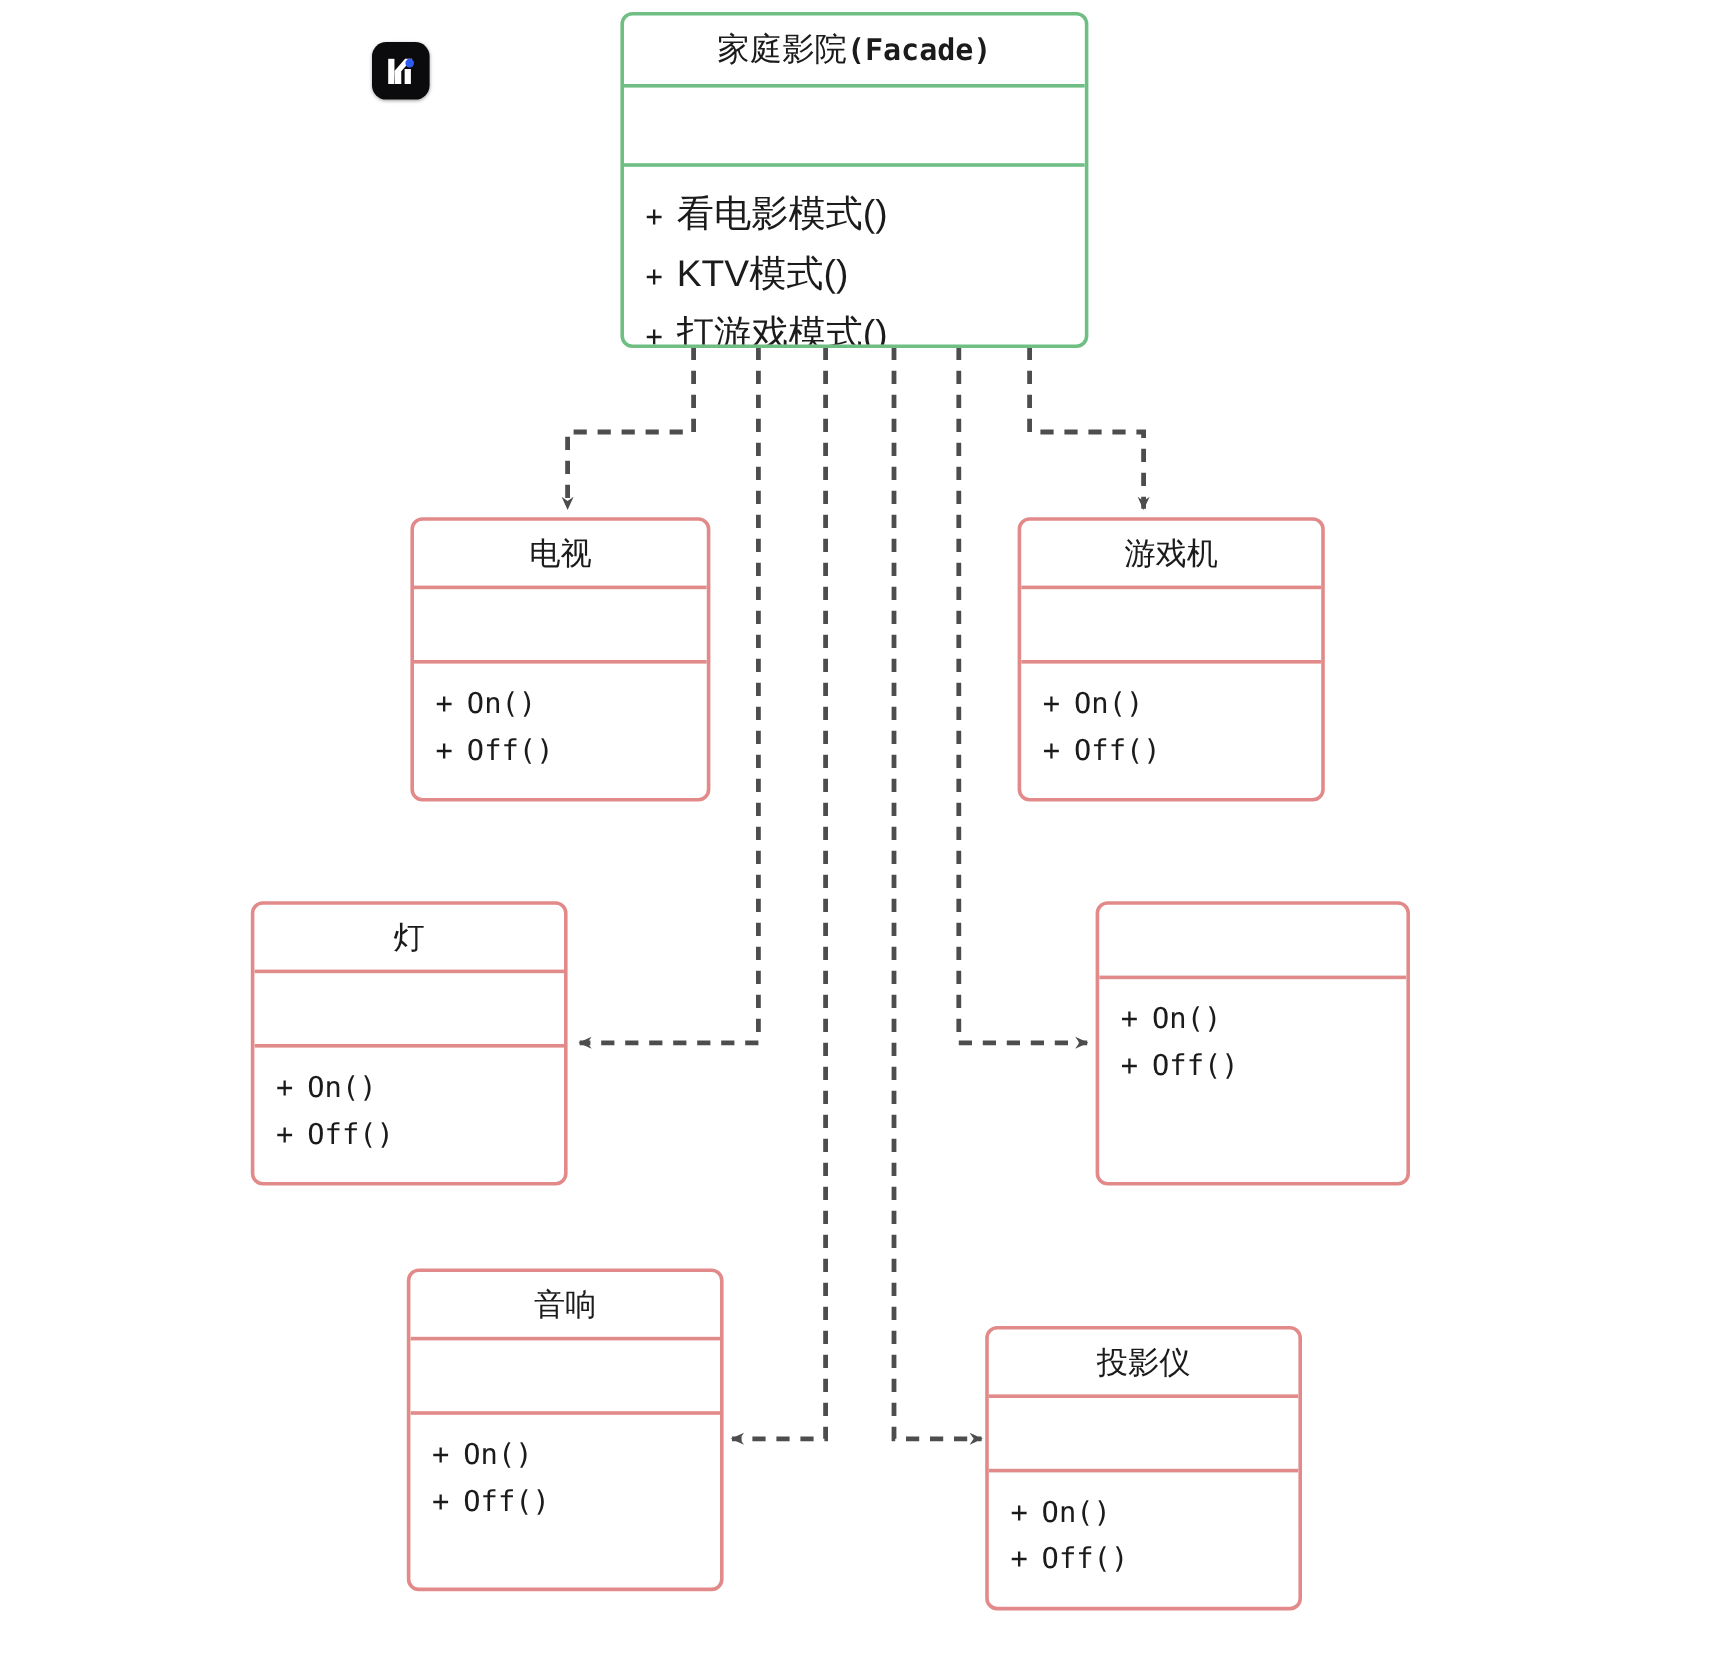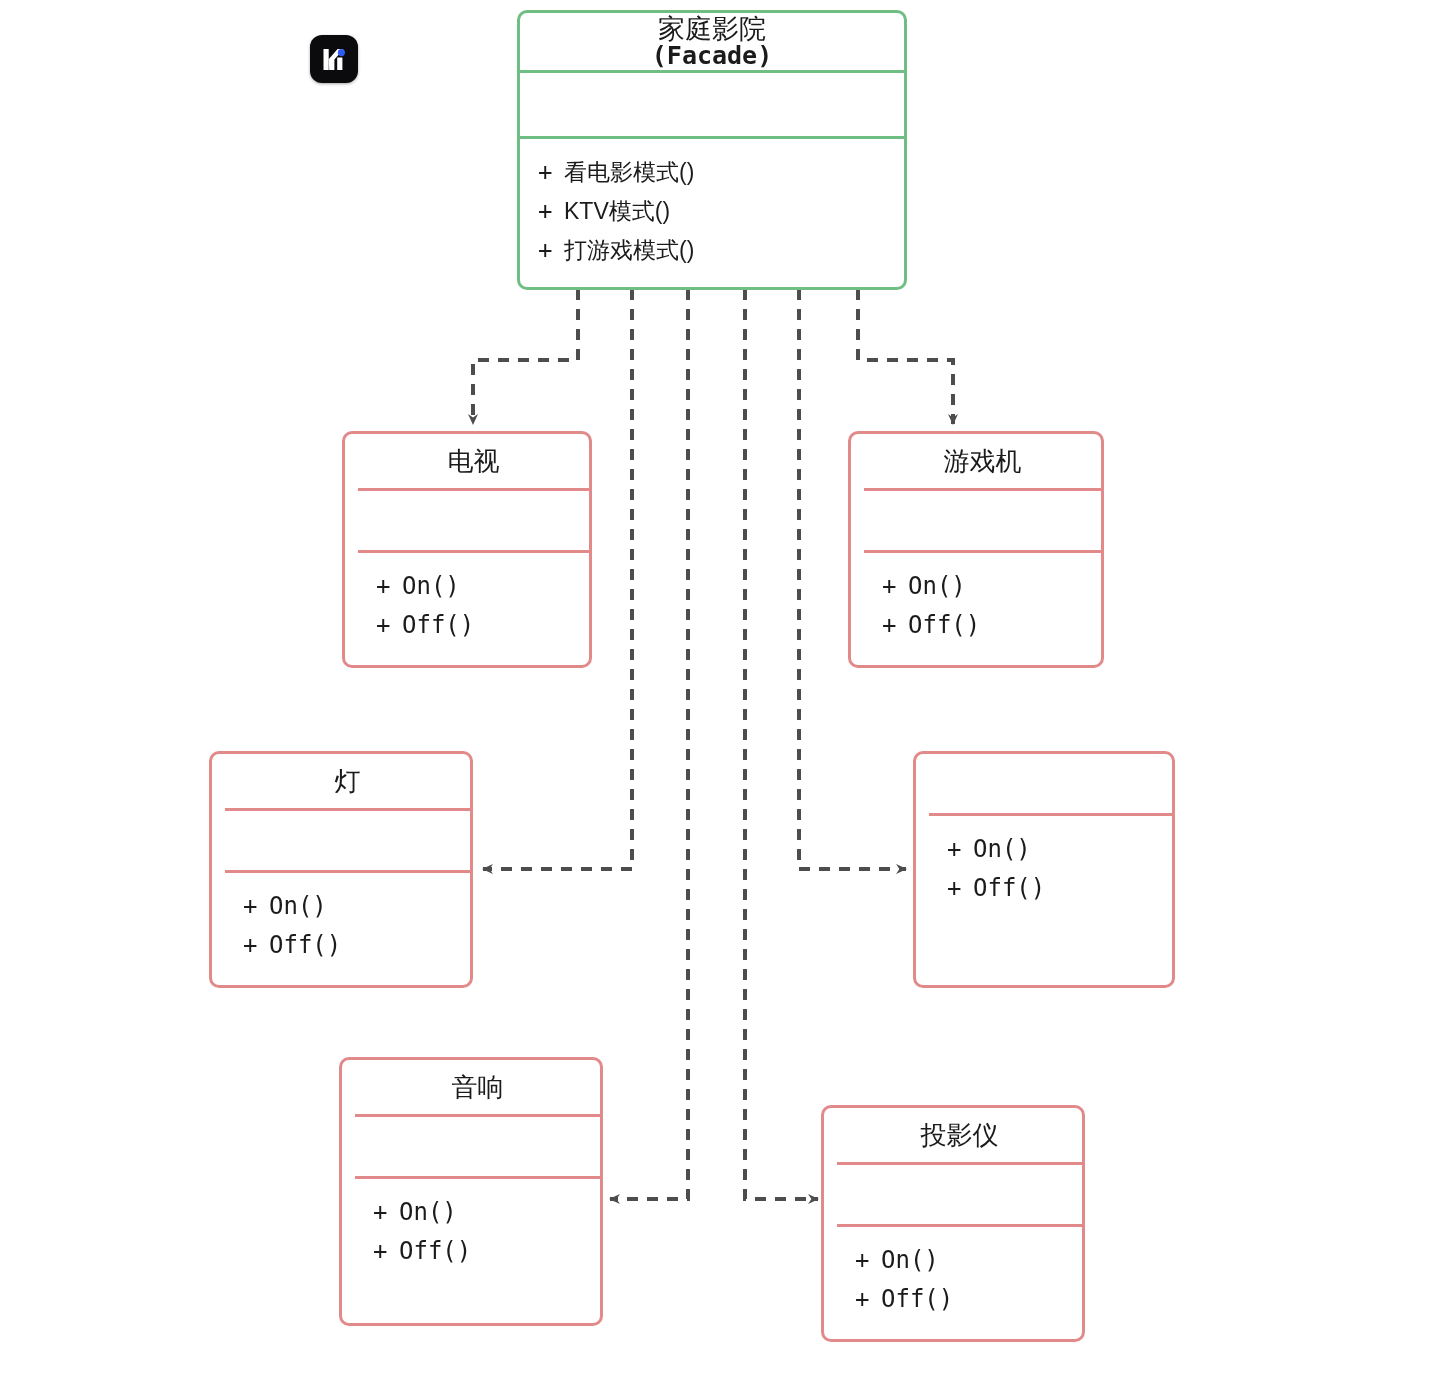--- a/index.html
+++ b/index.html
@@ -40,33 +40,31 @@
     box-sizing: border-box;
     background: #ffffff;
     border-radius: 10px;
     overflow: hidden;
   }
   .uml-class.facade {
     border: 3px solid #6fbf84;
   }
   .uml-class.sub {
     border: 3px solid #e28a8a;
-    padding-left: 13px;
   }
 
   .cls-name {
     text-align: center;
     color: #1b1b1b;
     font-size: 26px;
     line-height: 1;
     display: flex;
     align-items: center;
     justify-content: center;
     box-sizing: border-box;
-    flex-direction: column;
   }
   .facade .cls-name {
     height: 60px;
     border-bottom: 3px solid #6fbf84;
     font-size: 27px;
   }
   .sub .cls-name {
     height: 57px;
     border-bottom: 3px solid #e28a8a;
   }
@@ -101,21 +99,21 @@
     padding-left: 18px;
     white-space: nowrap;
   }
   .op-vis {
     font-family: "DejaVu Sans Mono", "Liberation Mono", monospace;
     width: 26px;
     flex: 0 0 26px;
     font-size: 24px;
   }
   .op-label {
-    font-size: 23px;
+    font-size: 31px;
   }
   .op-label.mono {
     font-family: "DejaVu Sans Mono", "Liberation Mono", monospace;
     font-size: 24px;
   }
 
   
   #wires {
     position: absolute;
     left: 0;

